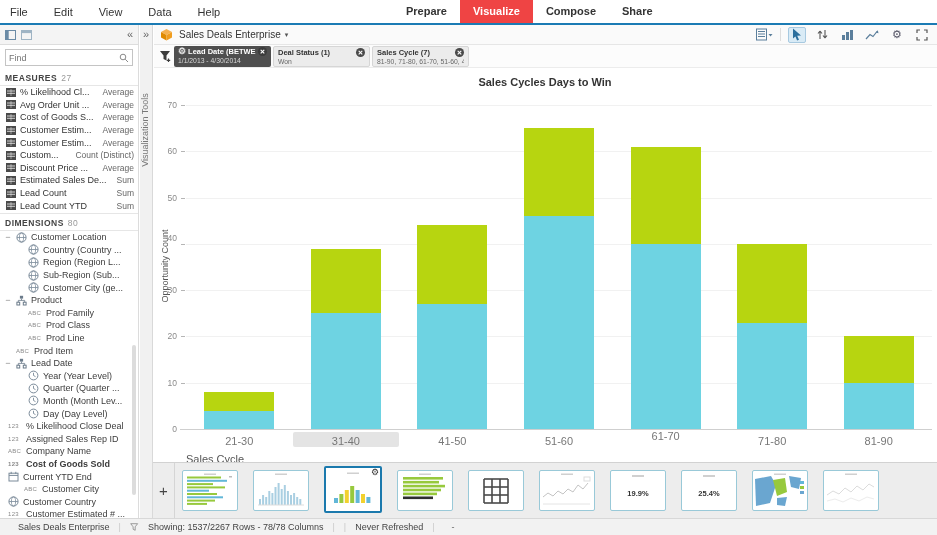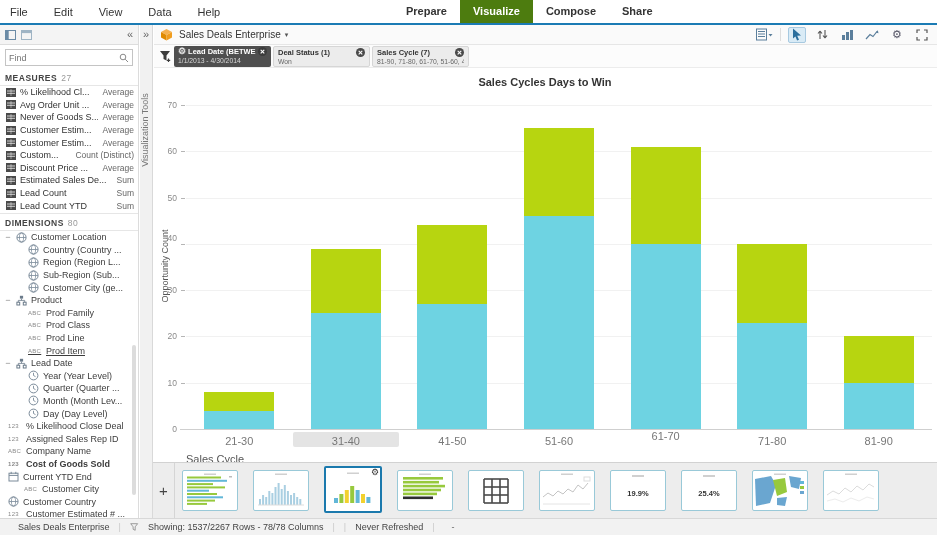--- a/index.html
+++ b/index.html
@@ -5,21 +5,21 @@
   * { margin:0; padding:0; box-sizing:border-box; }
   html,body { width:937px; height:535px; overflow:hidden; font-family:"Liberation Sans", sans-serif; background:#fff; }
   .page { position:relative; width:937px; height:535px; background:#fff; }
 
   
   .menubar { position:absolute; left:0; top:0; width:937px; height:25px; background:#fff; border-bottom:2px solid #1b7bb4; display:flex; align-items:stretch; }
   .menu-left { display:flex; align-items:center; padding-left:10px; }
   .menu-item { font-size:11px; color:#333; padding:0 14px 0 0; margin-right:12px; cursor:default; }
   .tabs { position:absolute; left:393px; top:0; height:23px; display:flex; }
   .tab { font-size:11px; font-weight:bold; color:#333; padding:0 13px; line-height:23px; position:relative; }
-  .tab.active { background:#4d7c0f; color:#fff; }
+  .tab.active { background:#ef4444; color:#fff; }
   .tab.active:after { content:''; position:absolute; left:50%; margin-left:-4px; bottom:-6px; border-left:4px solid transparent; border-right:4px solid transparent; border-top:4px solid #1b7bb4; }
 
   
   .sidebar { position:absolute; left:0; top:25px; width:139px; bottom:17px; background:#fff; border-right:1px solid #dcdcdc; overflow:hidden; }
   .side-header { height:20px; background:#f4f4f4; border-bottom:1px solid #ddd; display:flex; align-items:center; padding:0 5px; gap:5px; }
   .side-header .sp { flex:1; }
   .chev { font-size:11px; color:#666; line-height:1; }
   .find-wrap { margin:4px 5px 3px 5px; height:17px; border:1px solid #c4c4c4; background:#fff; display:flex; align-items:center; padding:0 3px; }
   .find-wrap input { border:none; outline:none; flex:1; width:80px; font-size:9px; color:#555; font-family:"Liberation Sans", sans-serif; background:transparent; }
   .sec-head { padding:4px 5px 2px 5px; font-size:8.5px; font-weight:bold; color:#444; letter-spacing:0.5px; border-bottom:1px solid #e6e6e6; }
@@ -151,21 +151,21 @@
           <span class="mname">Avg Order Unit ...</span>
           <span class="magg">Average</span>
         </div>
         <div class="mrow">
           <svg width="10" height="9" viewBox="0 0 10 9" style="flex:none">
             <rect x="0" y="0" width="10" height="9" fill="#4a4a4a"></rect>
             <rect x="1" y="2.5" width="8" height="1" fill="#fff" opacity="0.75"></rect>
             <rect x="1" y="4.8" width="8" height="1" fill="#fff" opacity="0.75"></rect>
             <rect x="4.5" y="1" width="1" height="7" fill="#fff" opacity="0.45"></rect>
           </svg>
-          <span class="mname">Never of Goods S...</span>
+          <span class="mname">Cost of Goods S...</span>
           <span class="magg">Average</span>
         </div>
         <div class="mrow">
           <svg width="10" height="9" viewBox="0 0 10 9" style="flex:none">
             <rect x="0" y="0" width="10" height="9" fill="#4a4a4a"></rect>
             <rect x="1" y="2.5" width="8" height="1" fill="#fff" opacity="0.75"></rect>
             <rect x="1" y="4.8" width="8" height="1" fill="#fff" opacity="0.75"></rect>
             <rect x="4.5" y="1" width="1" height="7" fill="#fff" opacity="0.45"></rect>
           </svg>
           <span class="mname">Customer Estim...</span>
@@ -290,21 +290,21 @@
           <span style="overflow:hidden">Prod Family</span>
         </div>
         <div class="drow" style="padding-left: 28px;">
           <span class="ticon">ABC</span>
           <span style="overflow:hidden">Prod Class</span>
         </div>
         <div class="drow" style="padding-left: 28px;">
           <span class="ticon">ABC</span>
           <span style="overflow:hidden">Prod Line</span>
         </div>
-        <div class="drow" style="padding-left: 28px; text-decoration: underline;">
+        <div class="drow" style="padding-left: 16px;">
           <span class="ticon">ABC</span>
           <span style="overflow:hidden">Prod Item</span>
         </div>
         <div class="drow" style="padding-left: 4px;">
           <span class="exp">−</span>
           <svg width="11" height="11" viewBox="0 0 11 11" style="flex:none">
             <rect x="3.9" y="0.8" width="3.2" height="2.8" fill="#6b7b8a"></rect>
             <rect x="0.9" y="7.2" width="2.8" height="2.8" fill="none" stroke="#6b7b8a"></rect>
             <rect x="7.3" y="7.2" width="2.8" height="2.8" fill="none" stroke="#6b7b8a"></rect>
             <path d="M5.5,3.6 V5.4 M2.3,7.2 V5.4 H8.7 V7.2" fill="none" stroke="#6b7b8a" stroke-width="0.8"></path>

